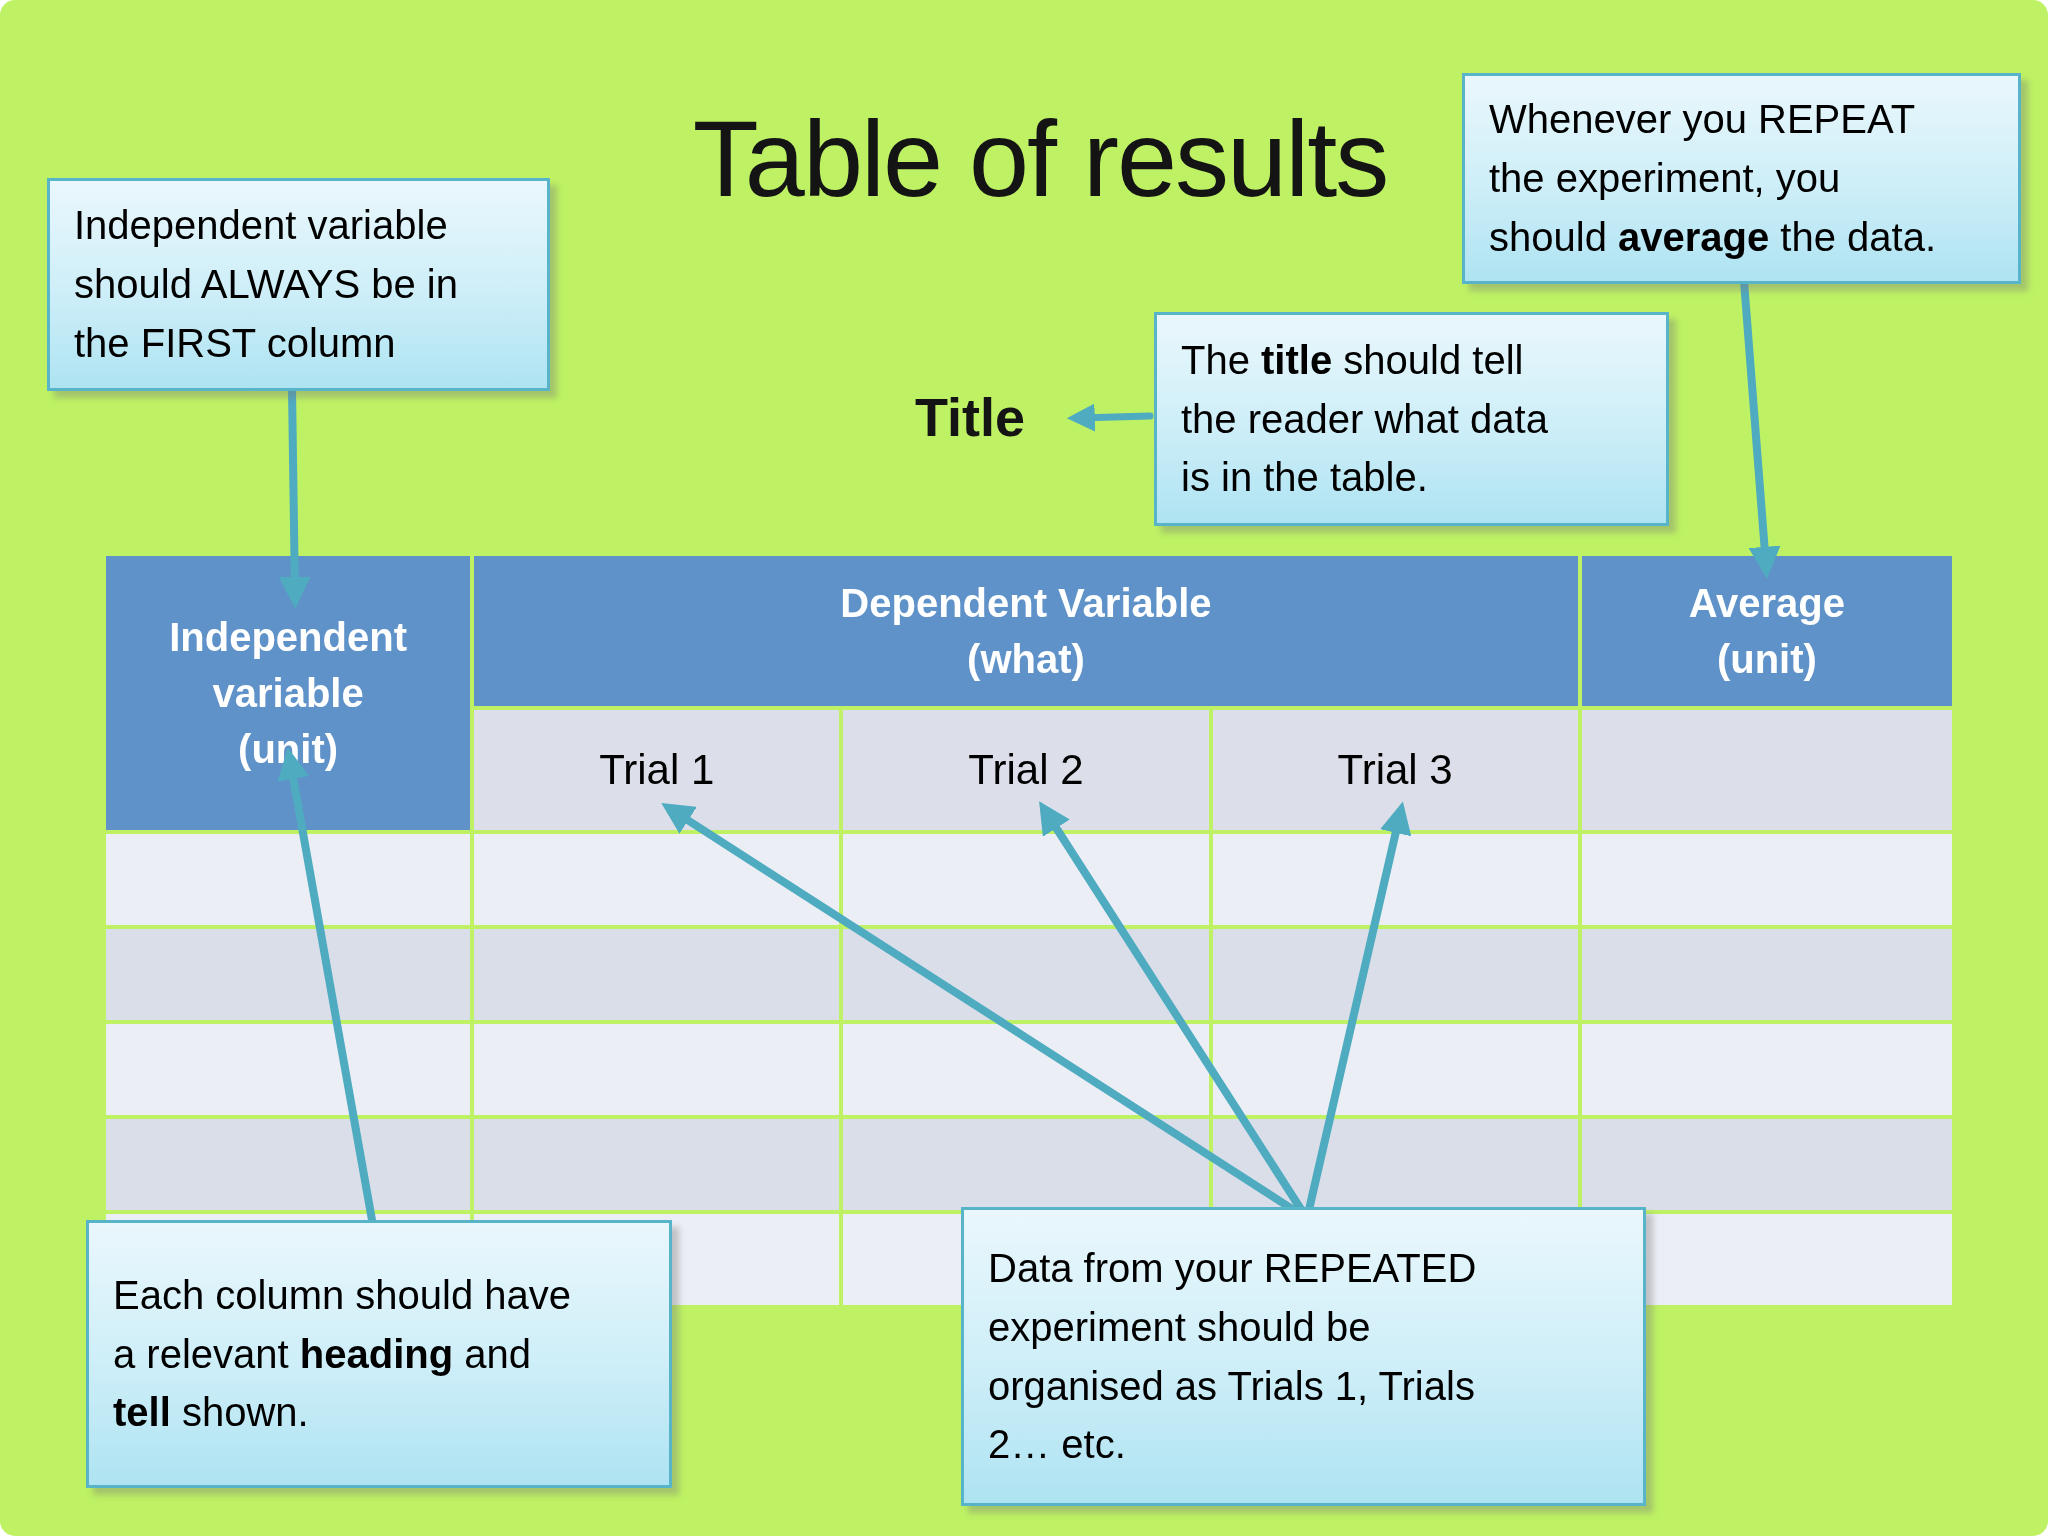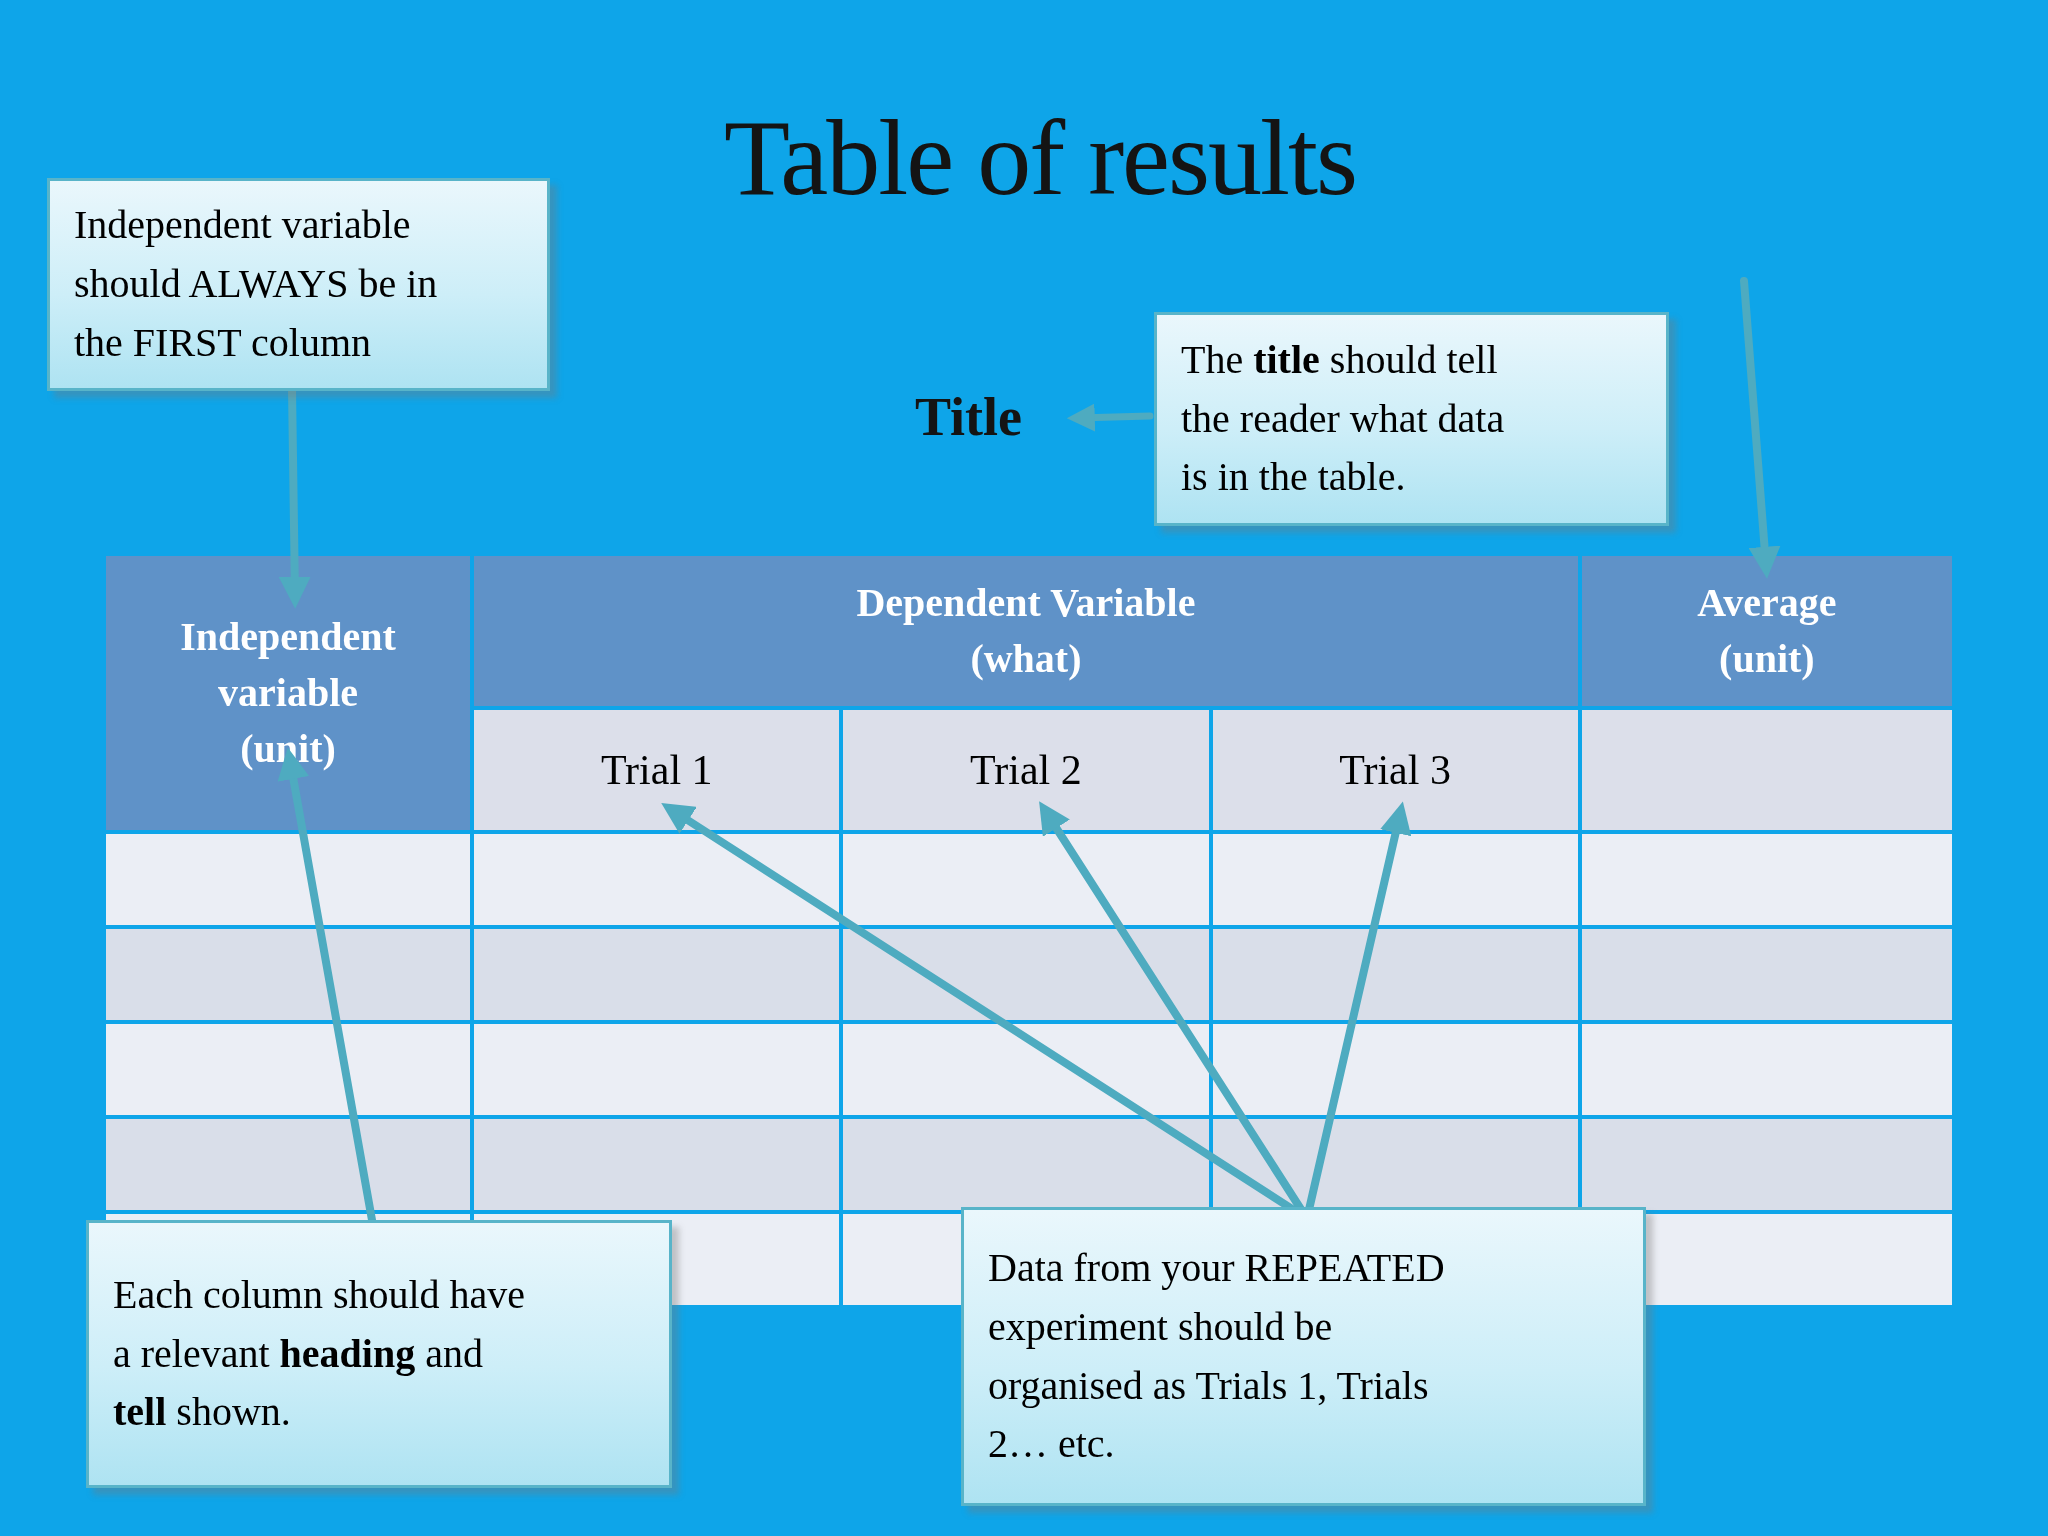--- a/index.html
+++ b/index.html
@@ -1,18 +1,18 @@
 <!DOCTYPE html>
 <html style="--header-blue: #5F92C8; --subheader-bg: #DCDFEA; --row-light: #EBEEF5; --row-dark: #D9DEE9; --arrow: #4EABC0; --callout-border: #58B4C9; --callout-top: #EAF7FC; --callout-bottom: #AEE3F2;"><head>
 <meta charset="utf-8">
 <style>
   html,body{margin:0;padding:0;background:#ffffff;}
   .slide{
-    position:relative;width:2048px;height:1536px;background:#0ea5e9;overflow:hidden;
-    font-family:Liberation Serif, serif;color:#111;
+    position:relative;width:2048px;height:1536px;background:#bef264;overflow:hidden;
+    font-family:Liberation Sans, sans-serif;color:#111;border-radius:15px;
   }
   
   .main-title{
     position:absolute;left:0;top:96px;width:2080px;margin:0;
     text-align:center;font-size:108px;font-weight:400;letter-spacing:-2px;color:#141414;
   }
   
   .callout{
     position:absolute;
     background:linear-gradient(180deg,var(--callout-top) 0%, #cdeef8 55%, var(--callout-bottom) 100%);
@@ -138,20 +138,25 @@
     <line x1="1300" y1="1214" x2="672" y2="810" marker-end="url(#ah)"></line>
     <line x1="1304" y1="1214" x2="1046" y2="812" marker-end="url(#ah)"></line>
     <line x1="1308" y1="1214" x2="1400" y2="814" marker-end="url(#ah)"></line>
   </svg>
 
   <div class="callout c1">
     <p>Independent variable
 should ALWAYS be in
 the FIRST column</p>
   </div>
+  <div class="callout c2">
+    <p>Whenever you REPEAT
+the experiment, you
+should <b>average</b> the data.</p>
+  </div>
   <div class="callout c3">
     <p>The <b>title</b> should tell
 the reader what data
 is in the table.</p>
   </div>
   <div class="callout c4">
     <p>Each column should have
 a relevant <b>heading</b> and
 <b>tell</b> shown.</p>
   </div>

